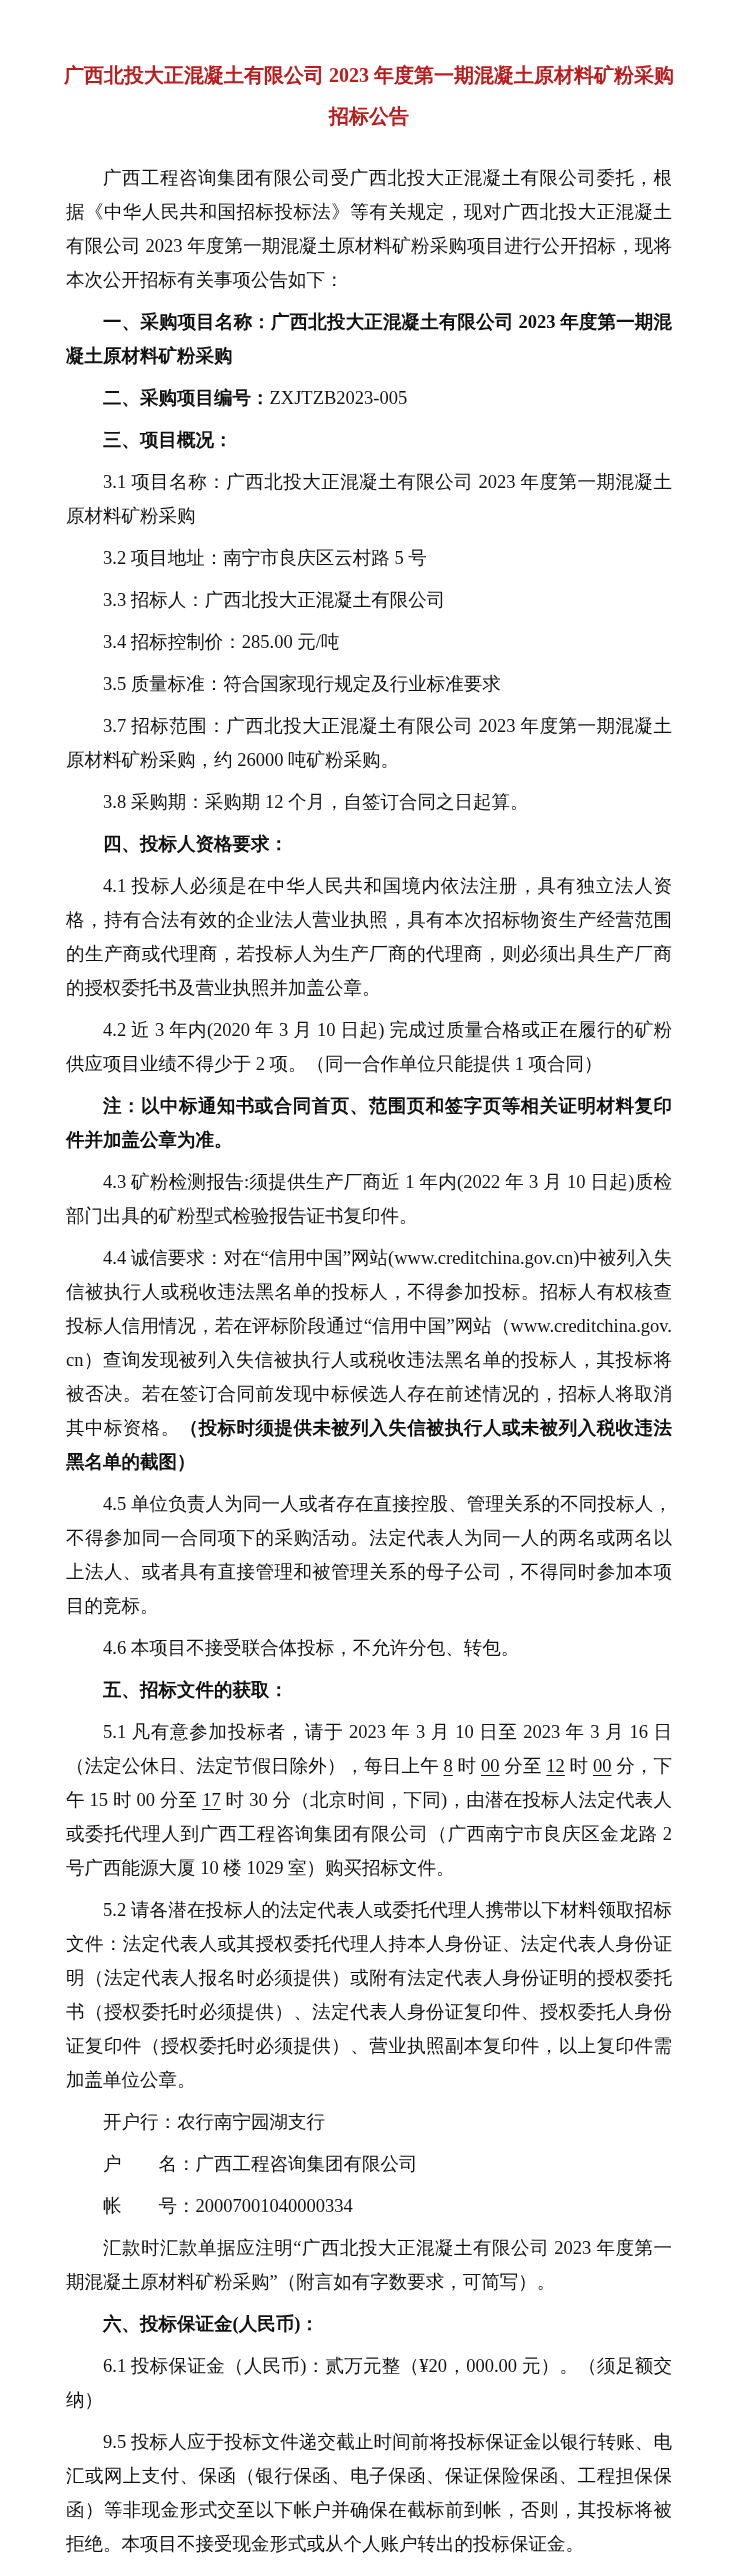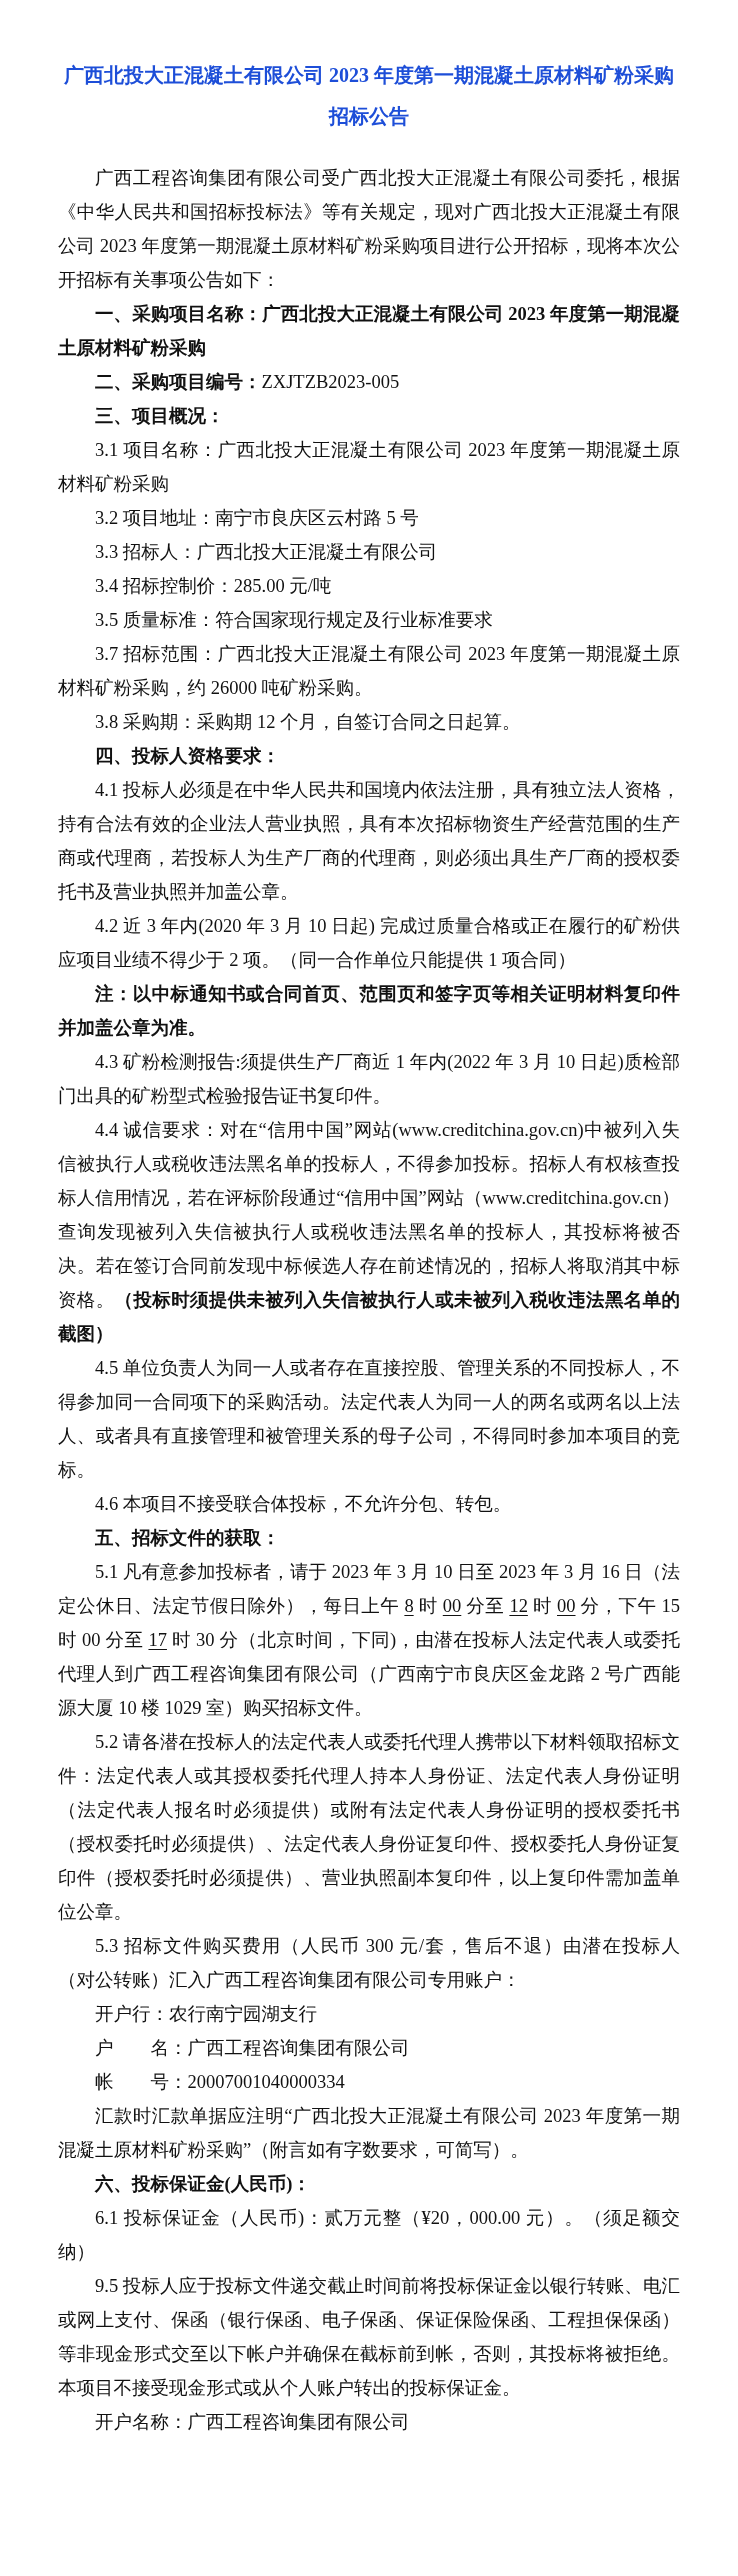--- a/index.html
+++ b/index.html
@@ -11,24 +11,24 @@
     padding:55px 58px 55px 58px;
     font-family:"Liberation Serif","DejaVu Serif",serif;
     color:#111;
   }
   .title{
     font-size:20px;
     font-weight:bold;
     text-align:center;
     line-height:41px;
     margin:0 0 24px 0;
-    color:#1d4ed8;
+    color:#b91c1c;
   }
   .para{
-    margin:0;
+    margin:8px;
     font-size:18.5px;
     line-height:34px;
     text-align:justify;
     word-break:break-all;
   }
   .para.indent{ text-indent:2em; }
   .b{ font-weight:bold; }
   .u{ text-decoration:underline; text-underline-offset:2.8px; }
 </style>
 </head>
@@ -52,21 +52,20 @@
       <p class="para indent"><span>4.1 投标人必须是在中华人民共和国境内依法注册，具有独立法人资格，持有合法有效的企业法人营业执照，具有本次招标物资生产经营范围的生产商或代理商，若投标人为生产厂商的代理商，则必须出具生产厂商的授权委托书及营业执照并加盖公章。</span></p>
       <p class="para indent"><span>4.2 近 3 年内(2020 年 3 月 10 日起) 完成过质量合格或正在履行的矿粉供应项目业绩不得少于 2 项。（同一合作单位只能提供 1 项合同）</span></p>
       <p class="para indent"><span class="b">注：以中标通知书或合同首页、范围页和签字页等相关证明材料复印件并加盖公章为准。</span></p>
       <p class="para indent"><span>4.3 矿粉检测报告:须提供生产厂商近 1 年内(2022 年 3 月 10 日起)质检部门出具的矿粉型式检验报告证书复印件。</span></p>
       <p class="para indent"><span>4.4 诚信要求：对在“信用中国”网站(www.creditchina.gov.cn)中被列入失信被执行人或税收违法黑名单的投标人，不得参加投标。招标人有权核查投标人信用情况，若在评标阶段通过“信用中国”网站（www.creditchina.gov.cn）查询发现被列入失信被执行人或税收违法黑名单的投标人，其投标将被否决。若在签订合同前发现中标候选人存在前述情况的，招标人将取消其中标资格。</span><span class="b">（投标时须提供未被列入失信被执行人或未被列入税收违法黑名单的截图）</span></p>
       <p class="para indent"><span>4.5 单位负责人为同一人或者存在直接控股、管理关系的不同投标人，不得参加同一合同项下的采购活动。法定代表人为同一人的两名或两名以上法人、或者具有直接管理和被管理关系的母子公司，不得同时参加本项目的竞标。</span></p>
       <p class="para indent"><span>4.6 本项目不接受联合体投标，不允许分包、转包。</span></p>
       <p class="para indent"><span class="b">五、招标文件的获取：</span></p>
       <p class="para indent"><span>5.1 凡有意参加投标者，请于 2023 年 3 月 10 日至 2023 年 3 月 16 日（法定公休日、法定节假日除外），每日上午 </span><span class="u">8</span><span> 时 </span><span class="u">00</span><span> 分至 </span><span class="u">12</span><span> 时 </span><span class="u">00</span><span> 分，下午 15 时 00 分至 </span><span class="u">17</span><span> 时 30 分（北京时间，下同)，由潜在投标人法定代表人或委托代理人到广西工程咨询集团有限公司（广西南宁市良庆区金龙路 2 号广西能源大厦 10 楼 1029 室）购买招标文件。</span></p>
       <p class="para indent"><span>5.2 请各潜在投标人的法定代表人或委托代理人携带以下材料领取招标文件：法定代表人或其授权委托代理人持本人身份证、法定代表人身份证明（法定代表人报名时必须提供）或附有法定代表人身份证明的授权委托书（授权委托时必须提供）、法定代表人身份证复印件、授权委托人身份证复印件（授权委托时必须提供）、营业执照副本复印件，以上复印件需加盖单位公章。</span></p>
-      <p class="para indent"><span>5.3 招标文件购买费用（人民币 300 元/套，售后不退）由潜在投标人（对公转账）汇入广西工程咨询集团有限公司专用账户：</span></p>
       <p class="para indent"><span>开户行：农行南宁园湖支行</span></p>
       <p class="para indent"><span>户　　名：广西工程咨询集团有限公司</span></p>
       <p class="para indent"><span>帐　　号：20007001040000334</span></p>
       <p class="para indent"><span>汇款时汇款单据应注明“广西北投大正混凝土有限公司 2023 年度第一期混凝土原材料矿粉采购”（附言如有字数要求，可简写）。</span></p>
       <p class="para indent"><span class="b">六、投标保证金(人民币)：</span></p>
       <p class="para indent"><span>6.1 投标保证金（人民币)：贰万元整（¥20，000.00 元）。（须足额交纳）</span></p>
       <p class="para indent"><span>9.5 投标人应于投标文件递交截止时间前将投标保证金以银行转账、电汇或网上支付、保函（银行保函、电子保函、保证保险保函、工程担保保函）等非现金形式交至以下帐户并确保在截标前到帐，否则，其投标将被拒绝。本项目不接受现金形式或从个人账户转出的投标保证金。</span></p>
       <p class="para indent"><span>开户名称：广西工程咨询集团有限公司</span></p>
     </div>
 

